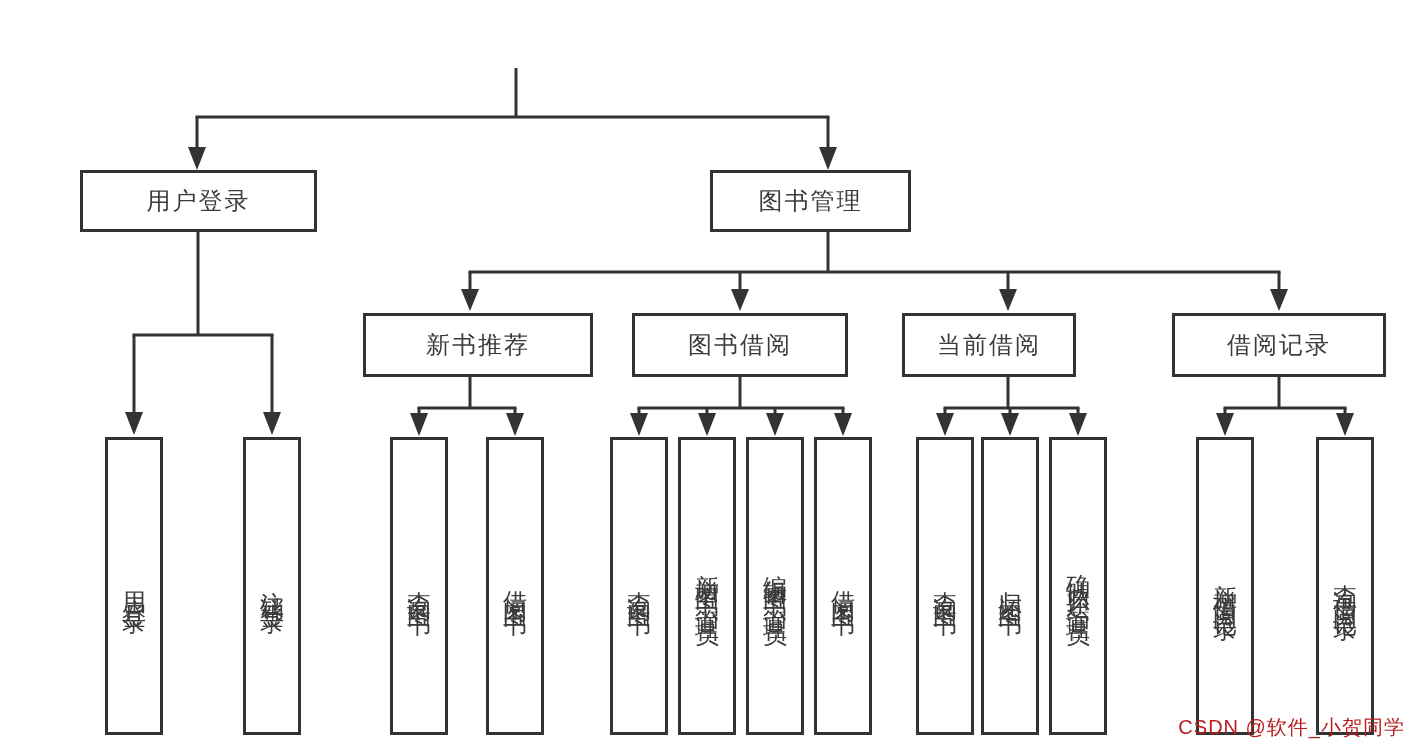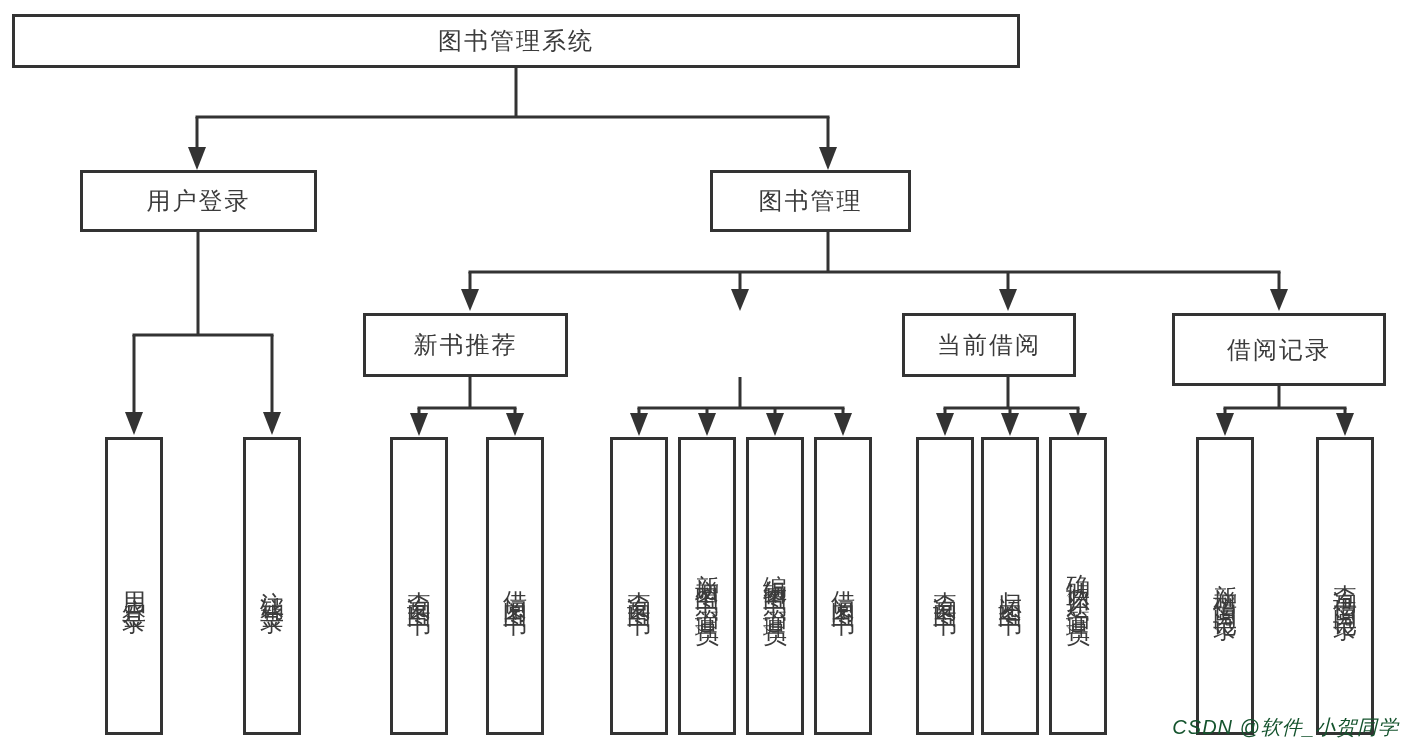--- a/index.html
+++ b/index.html
@@ -39,28 +39,27 @@
     writing-mode: vertical-rl;
     text-orientation: mixed;
     font-size: 24px;
     letter-spacing: 7px;
     line-height: 1;
     max-height: 286px;
   }
 
   .watermark {
     position: absolute;
-    right: 6px;
+    right: 0;
     top: 714px;
     font-size: 20px;
     letter-spacing: 1px;
-    color: #14532d;
+    color: #b91c1c;
     z-index: 10;
     white-space: nowrap;
-    font-style: italic;
   }
 </style>
 </head>
 <body>
 
 <div class="canvas">
 
   <svg class="svg-layer" viewBox="0 0 1405 747" xmlns="http://www.w3.org/2000/svg">
     <g>
       <line x1="516" y1="68" x2="516" y2="117"></line>
@@ -123,38 +122,38 @@
     <g>
       <line x1="1279" y1="377" x2="1279" y2="408"></line>
       <line x1="1223.5" y1="408" x2="1346.5" y2="408"></line>
       <line x1="1225" y1="408" x2="1225" y2="414"></line>
       <polygon points="1216,413 1234,413 1225,436"></polygon>
       <line x1="1345" y1="408" x2="1345" y2="414"></line>
       <polygon points="1336,413 1354,413 1345,436"></polygon>
     </g>
   </svg>
 
-  <div class="node" style="left:12px; top:14px; width:1008px; height:54px;">
-    <span>图书管理系统</span>
-  </div>
 
   <div class="node" style="left:80px; top:170px; width:237px; height:62px;">
     <span>用户登录</span>
   </div>
   <div class="node" style="left:710px; top:170px; width:201px; height:62px;">
     <span>图书管理</span>
   </div>
 
-  <div class="node" style="left:363px; top:313px; width:205px; height:64px;">
+  <div class="node" style="left:363px; top:313px; width:230px; height:64px;">
     <span>新书推荐</span>
+  </div>
+  <div class="node" style="left:632px; top:313px; width:216px; height:64px;">
+    <span>图书借阅</span>
   </div>
   <div class="node" style="left:902px; top:313px; width:174px; height:64px;">
     <span>当前借阅</span>
   </div>
-  <div class="node" style="left:1172px; top:313px; width:214px; height:73px;">
+  <div class="node" style="left:1172px; top:313px; width:214px; height:64px;">
     <span>借阅记录</span>
   </div>
 
   <div class="node" style="left:105px; top:437px; width:58px; height:298px;">
     <span class="leaf-text">用户登录</span>
   </div>
   <div class="node" style="left:243px; top:437px; width:58px; height:298px;">
     <span class="leaf-text">注销登录</span>
   </div>
 

